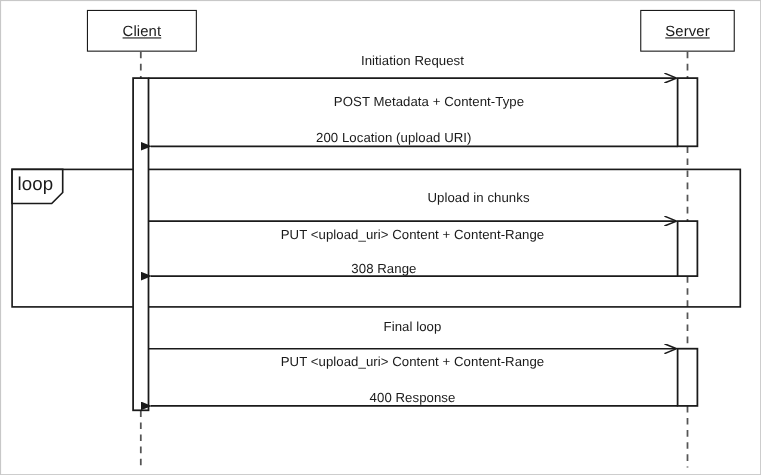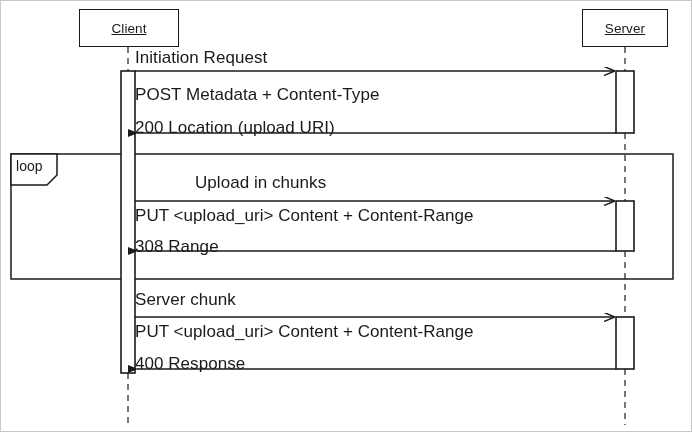--- a/index.html
+++ b/index.html
@@ -36,28 +36,29 @@
   }
   .lifeline-name {
     font-size: 13.5px;
     text-decoration: underline;
     letter-spacing: 0.1px;
     color: #1a1a1a;
     white-space: nowrap;
   }
   .msg-label {
     position: absolute;
-    font-size: 17px;
+    font-size: 12px;
     color: #1a1a1a;
     white-space: nowrap;
+    text-align: center;
     letter-spacing: 0.05px;
   }
   .frag-label {
     position: absolute;
-    font-size: 14px;
+    font-size: 17px;
     color: #1a1a1a;
     white-space: nowrap;
     letter-spacing: 0.05px;
   }
 </style>
 </head>
 <body>
 
 <div id="canvas">
 
@@ -112,29 +113,29 @@
   </div>
 
   <div class="lifeline-box" style="left:78px; top:8px; width:100px; height:38px;">
     <span class="lifeline-name">Client</span>
   </div>
 
   <div class="frag-label" style="left:15px; top:157px;">loop</div>
 
   <div class="msg-label" style="left:134px; top:47px; width:480px;">Initiation Request</div>
 
-  <div class="msg-label" style="left:134px; top:84px; width:480px;">POST Metadata + Content-Type</div>
+  <div class="msg-label" style="left:149px; top:84px; width:480px;">POST Metadata + Content-Type</div>
 
-  <div class="msg-label" style="left:134px; top:117px; width:404px;">200 Location (upload URI)</div>
+  <div class="msg-label" style="left:134px; top:117px; width:404px;padding-left:21px;">200 Location (upload URI)</div>
 
   <div class="msg-label" style="left:151px; top:172px; width:480px;padding-left:43px;">Upload in chunks</div>
 
   <div class="msg-label" style="left:134px; top:205px; width:480px;">PUT &lt;upload_uri&gt; Content + Content-Range</div>
 
   <div class="msg-label" style="left:134px; top:236px; width:428px;">308 Range</div>
 
-  <div class="msg-label" style="left:134px; top:289px; width:480px;">Server chunk</div>
+  <div class="msg-label" style="left:134px; top:289px; width:480px;">Final loop</div>
 
   <div class="msg-label" style="left:134px; top:321px; width:480px;">PUT &lt;upload_uri&gt; Content + Content-Range</div>
 
   <div class="msg-label" style="left:134px; top:353px; width:480px;">400 Response</div>
 
 </div>
 
 </body></html>

